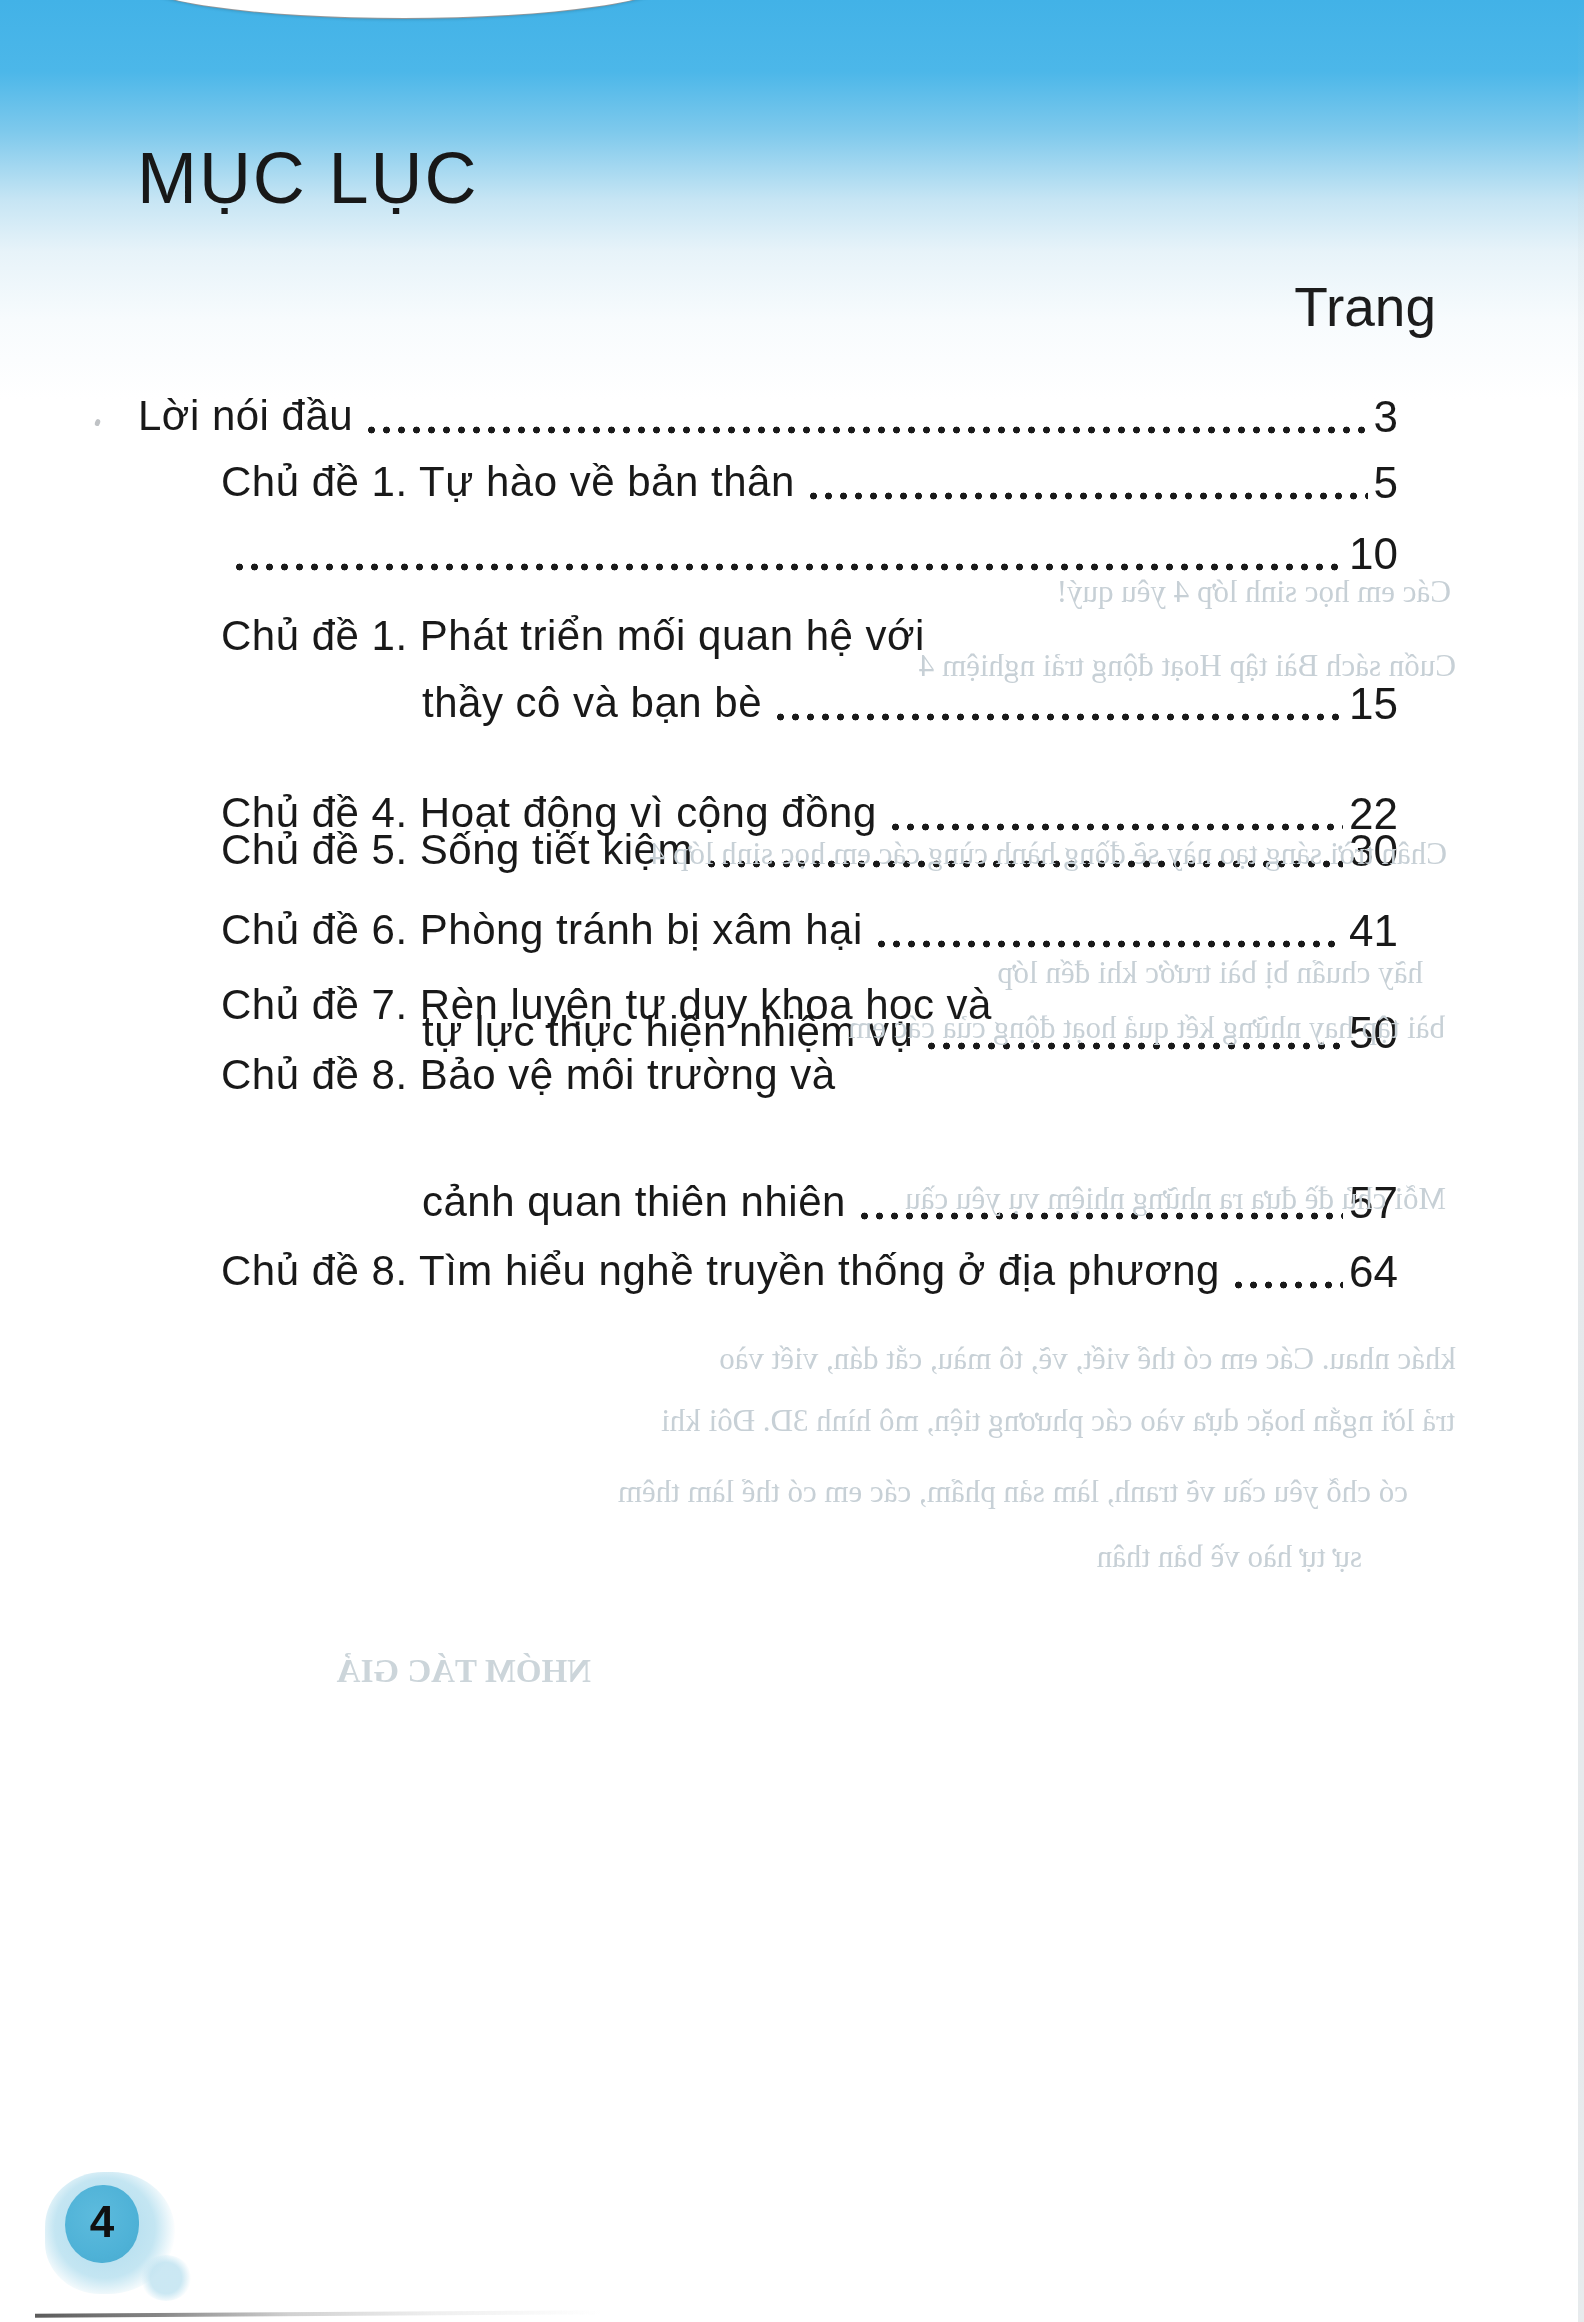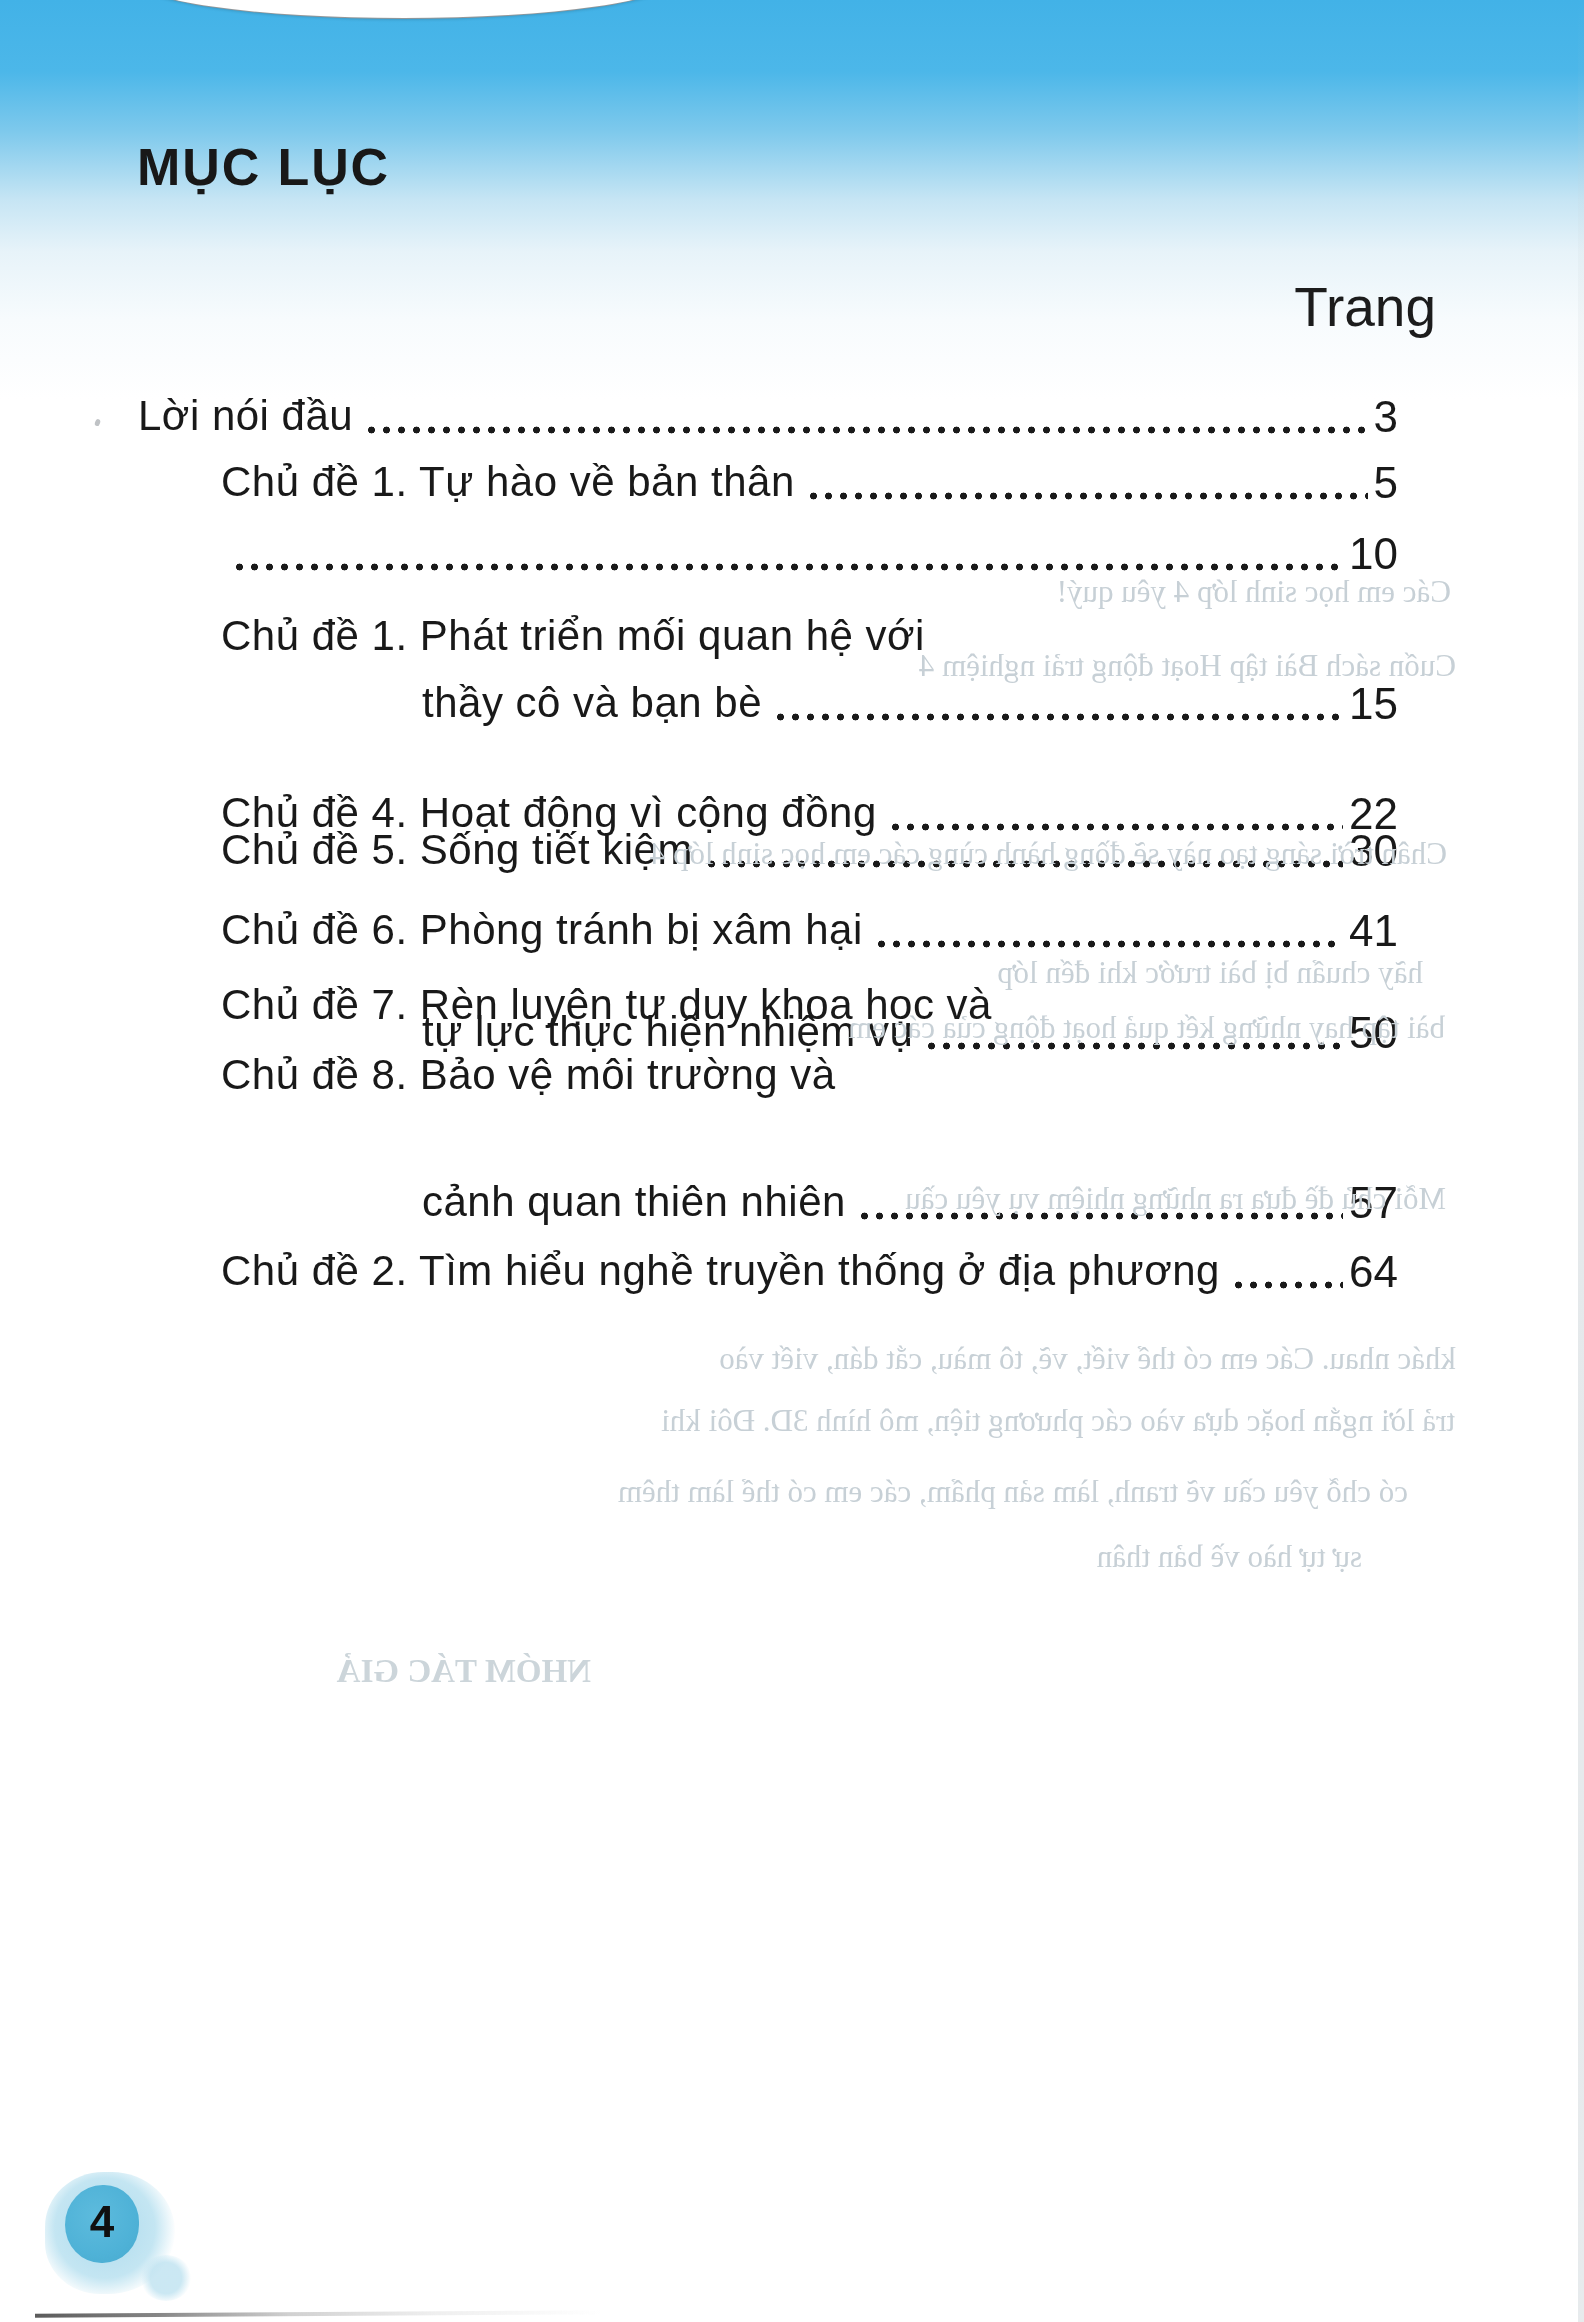--- a/index.html
+++ b/index.html
@@ -20,21 +20,21 @@
   }
   
   .top-ellipse{
     position:absolute;left:132px;top:-61px;width:542px;height:78px;
     background:#ffffff;border-radius:50%;
     border:1.9px solid rgba(60,66,70,.55);
     box-shadow:0 0.9px 2.8px rgba(0,0,0,.15);
   }
   .page-title{
     position:absolute;left:137px;top:137px;margin:0;
-    font-size:52px;font-weight:bold;letter-spacing:1.9px;color:#181818;
+    font-size:72px;font-weight:normal;letter-spacing:1.9px;color:#181818;
   }
   .trang-label{
     position:absolute;top:275px;right:148px;
     font-size:55px;color:#1c1c1c;
   }
   
   .toc-row{
     position:absolute;right:186px;
     display:flex;align-items:flex-end;
     font-size:42px;line-height:52px;color:#191919;
@@ -159,21 +159,21 @@
       <div class="toc-row" style="top: 1049px; left: 221px;">
         <span class="label">Chủ đề 8. Bảo vệ môi trường và</span>
         <span class="leader hidden"></span>
       </div>
       <div class="toc-row" style="top: 1176px; left: 422px;">
         <span class="label">cảnh quan thiên nhiên</span>
         <span class="leader"></span>
         <span class="pagenum">57</span>
       </div>
       <div class="toc-row" style="top: 1245px; left: 221px;">
-        <span class="label">Chủ đề 2. Tìm hiểu nghề truyền thống ở địa phương</span>
+        <span class="label">Chủ đề 8. Tìm hiểu nghề truyền thống ở địa phương</span>
         <span class="leader"></span>
         <span class="pagenum">64</span>
       </div>
     </div>
   <div id="ghost-container">
       <span class="ghost" style="left: 932px; top: 573px; width: 519px;">Các em học sinh lớp 4 yêu quý!</span>
       <span class="ghost" style="left: 909px; top: 647px; width: 547px;">Cuốn sách Bài tập Hoạt động trải nghiệm 4</span>
       <span class="ghost" style="left: 357px; top: 835px; width: 1090px;">Chân trời sáng tạo này sẽ đồng hành cùng các em học sinh lớp 4</span>
       <span class="ghost" style="left: 366px; top: 954px; width: 1057px;">hãy chuẩn bị bài trước khi đến lớp</span>
       <span class="ghost" style="left: 230px; top: 1009px; width: 1215px;">bài tập hay những kết quả hoạt động của các em</span>

